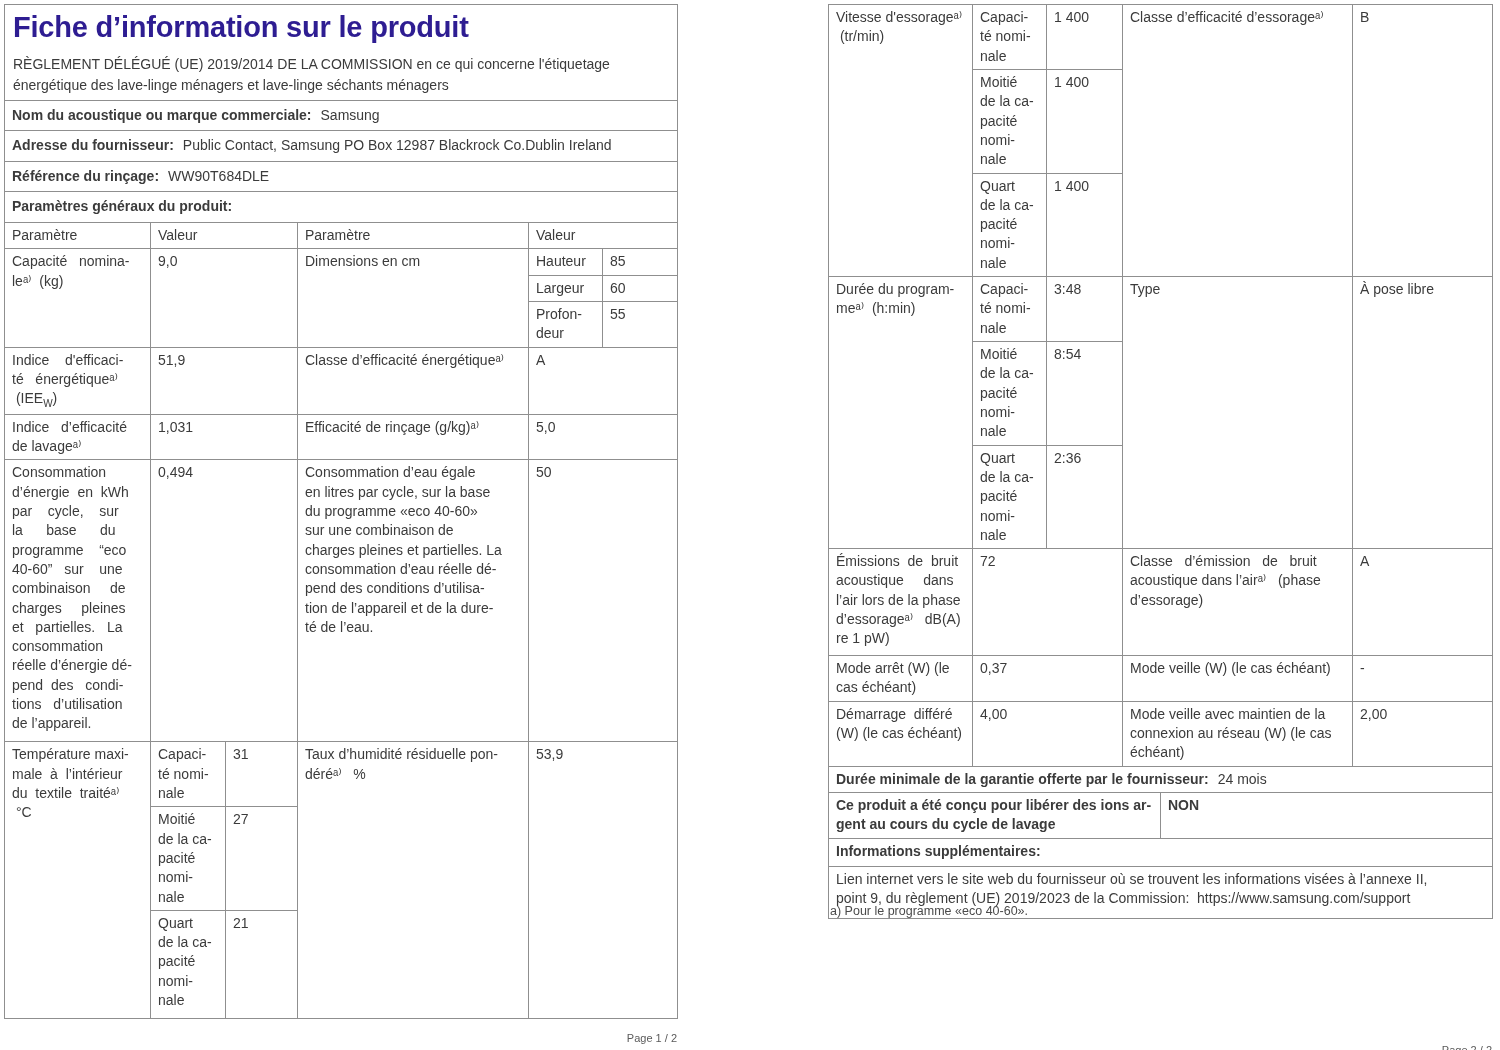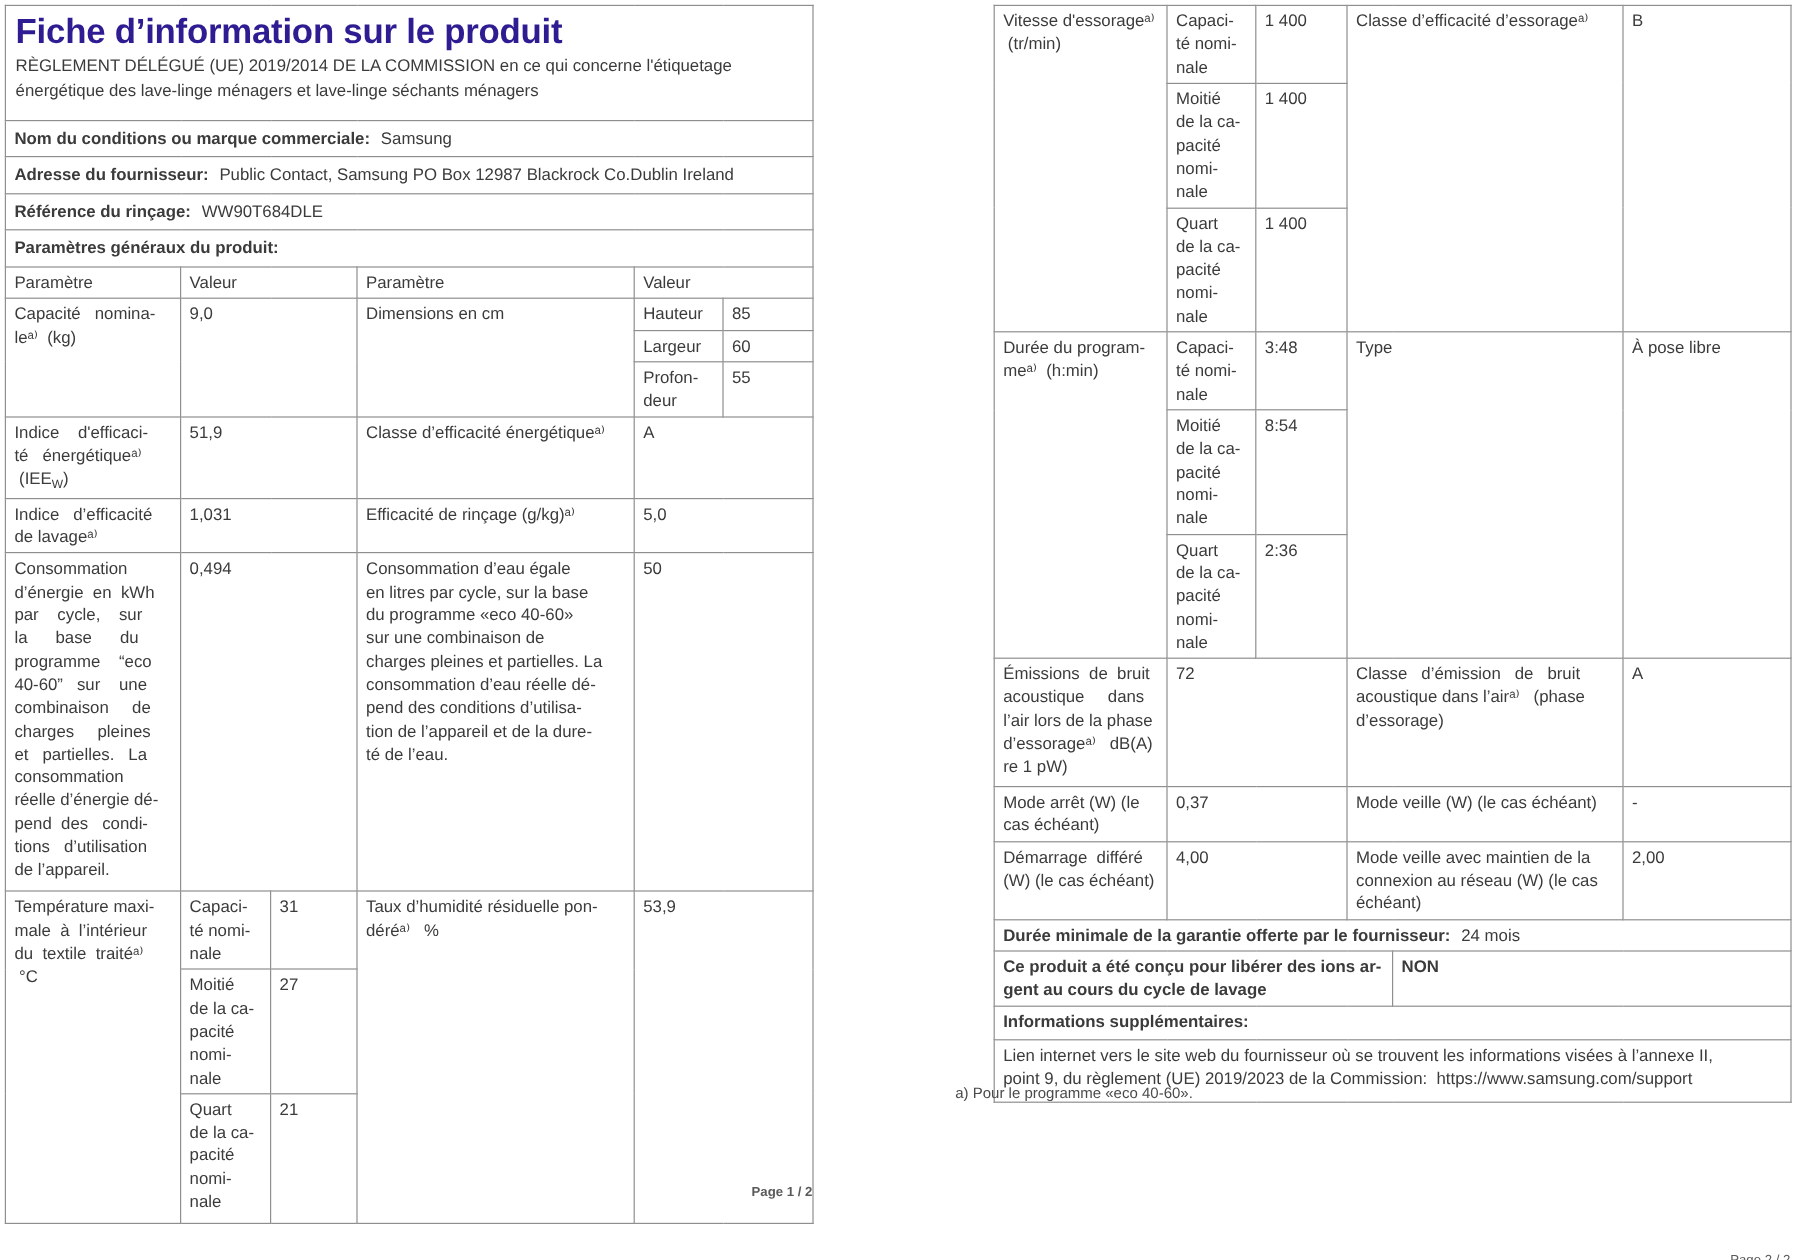--- a/index.html
+++ b/index.html
@@ -29,41 +29,42 @@
   .b { font-weight: bold; }
   .title-cell { padding: 6px 10px 4px 8px !important; }
   .doc-title {
     font-size: 29px;
     font-weight: bold;
     color: #2e1d92;
     letter-spacing: -0.2px;
     line-height: 1.15;
   }
   .regulation {
+    margin-top: 10px;
     font-size: 14px;
     line-height: 1.45;
     white-space: pre-line;
   }
   .meta-label { font-weight: bold; }
   .meta-value { margin-left: 9px; }
   .meta-cell { padding-top: 5px !important; padding-bottom: 5px !important; }
   sub.iee { font-size: 10px; }
   .footnote {
     position: absolute;
-    left: 796px; top: 904px;
+    left: 830px; top: 904px;
     font-size: 12.5px;
     color: #4a4a4a;
   }
   .page-footer {
     position: absolute;
     font-size: 11px;
     color: #5a5a5a;
     text-align: right;
   }
-  #footer1 { left: 4px; top: 988px; width: 673px; font-weight: bold; }
+  #footer1 { left: 4px; top: 1032px; width: 673px; }
   #footer2 { left: 828px; top: 1044px; width: 664px; }
 </style>
 </head>
 <body>
 
 <div class="sheet" style="left:4px; top:4px;">
   <table class="fiche" style="width:673px;border-radius:21px;">
     <colgroup>
       <col style="width:146px">
         <col style="width:75px">
@@ -77,21 +78,21 @@
         <tr style="height:96px">
       <td colspan="6" class="title-cell">
         <div class="doc-title">Fiche d’information sur le produit</div>
         <div class="regulation">RÈGLEMENT DÉLÉGUÉ (UE) 2019/2014 DE LA COMMISSION en ce qui concerne l'étiquetage
 énergétique des lave-linge ménagers et lave-linge séchants ménagers</div>
       </td>
     </tr>
 
     <tr style="height:29px">
       <td colspan="6" class="meta-cell">
-        <span class="meta-label">Nom du conditions ou marque commerciale:</span><span class="meta-value">Samsung</span>
+        <span class="meta-label">Nom du acoustique ou marque commerciale:</span><span class="meta-value">Samsung</span>
       </td>
     </tr>
 
     <tr style="height:29px">
       <td colspan="6" class="meta-cell">
         <span class="meta-label">Adresse du fournisseur:</span><span class="meta-value">Public Contact, Samsung PO Box 12987 Blackrock Co.Dublin Ireland</span>
       </td>
     </tr>
 
     <tr style="height:30px">

